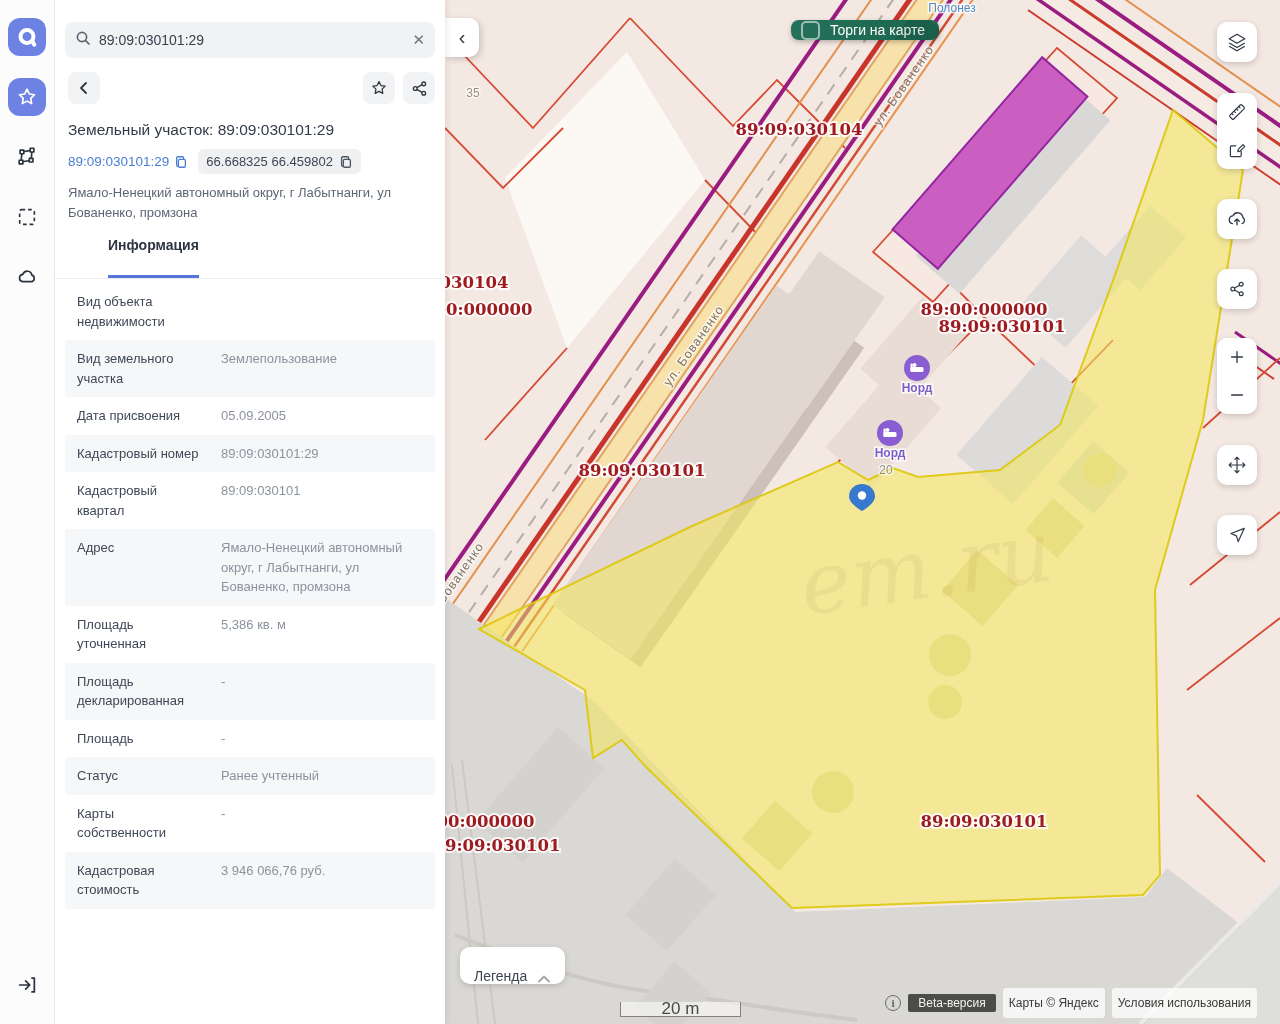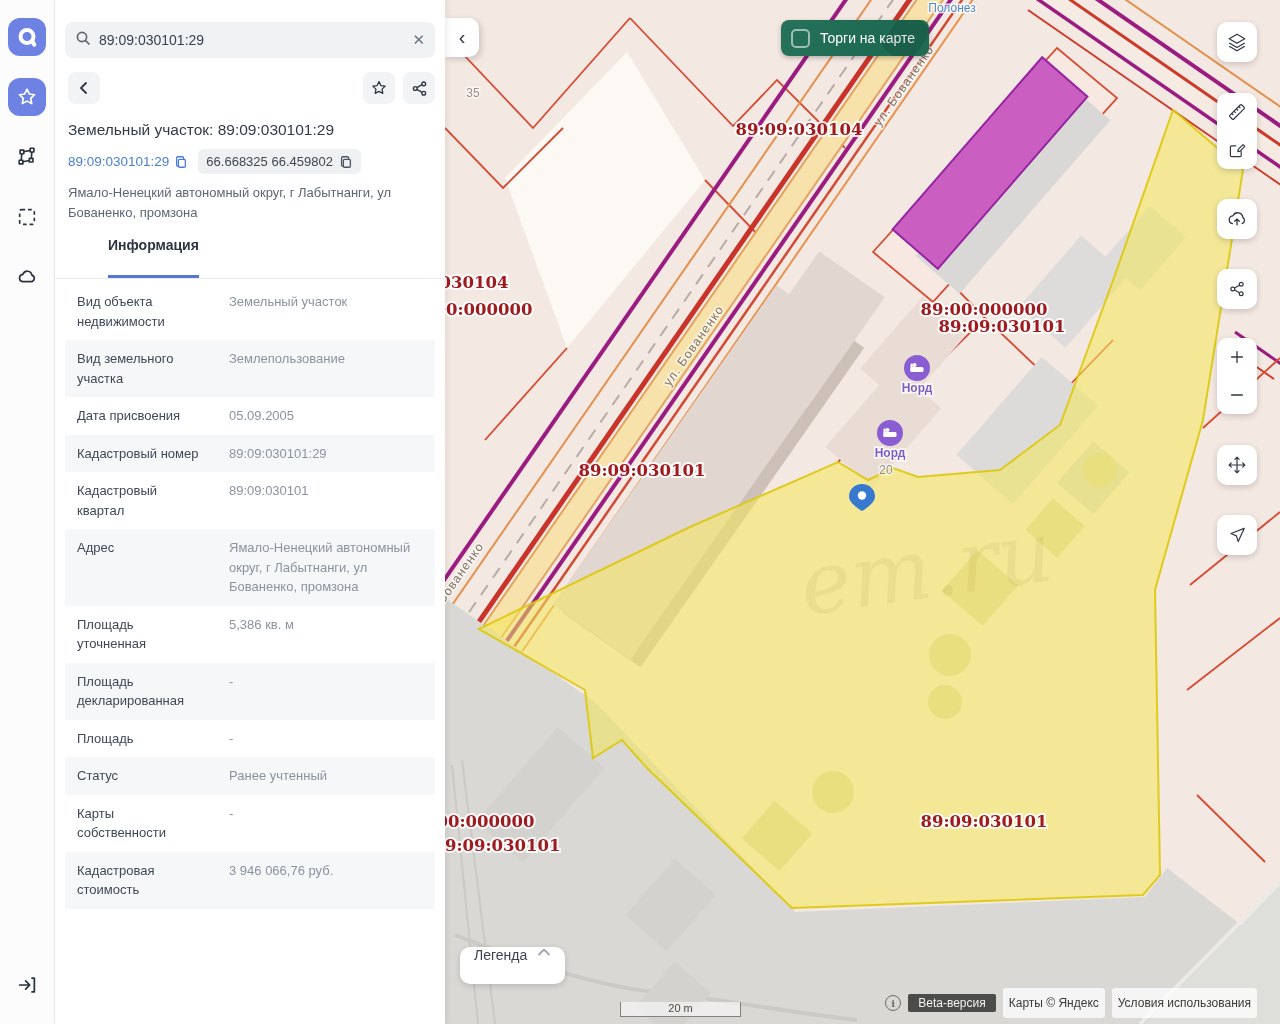--- a/index.html
+++ b/index.html
@@ -26,55 +26,55 @@
   .hdr .grow { flex:1; }
   .hdr .sqbtn + .sqbtn { margin-left:8px; }
   .title { margin:17px 13px 0; font-size:15.5px; font-weight:normal; color:#333b49; }
   .chips { margin:10px 13px 0; display:flex; align-items:center; gap:10px; }
   .chip-link { color:var(--link-blue); font-size:13.5px; display:flex; align-items:center; gap:5px; cursor:pointer; }
   .chip-gray { background:#eef0f2; border-radius:6px; padding:5px 8px; font-size:13px; color:#3e4754; display:flex; align-items:center; gap:6px; cursor:pointer; }
   .addr { margin:9px 13px 0; font-size:13px; line-height:1.5; color:#5d6675; }
   .tabbar { margin-top:14px; padding-left:13px; border-bottom:1px solid #e9ebee; }
   .tab { display:inline-block; font-size:14px; font-weight:bold; color:#2e3542; padding-bottom:22px; border-bottom:3px solid var(--tab-blue); cursor:pointer;margin-left:40px; }
   .itable { margin:4px 10px 0; }
-  .irow { display:flex; gap:24px; padding:9px 12px; border-radius:2px; }
+  .irow { display:flex; gap:16px; padding:9px 12px; border-radius:2px; }
   .irow:nth-child(even) { background:#f6f7f8; }
   .ilabel { width:128px; flex:none; font-size:13px; line-height:1.5; color:#3f4856; }
   .ivalue { flex:1; font-size:13px; line-height:1.5; color:#8b939e; }
 
   
   .map { position:relative; width:835px; height:1024px; flex:none; background:#f4e8e2; overflow:hidden; }
   .map svg.base { position:absolute; left:0; top:0; }
 
   .lbl-cadastral { font:bold 16.5px "DejaVu Serif", serif; fill:var(--cad-red); paint-order:stroke; stroke:rgba(255,255,255,.85); stroke-width:4px; }
   .lbl-street { font:12.5px "Liberation Sans", sans-serif; letter-spacing:1px; fill:#7c7366; paint-order:stroke; stroke:rgba(255,252,248,.65); stroke-width:3px; }
   .lbl-poi { font:12px "Liberation Sans", sans-serif; fill:#4f8cc9; paint-order:stroke; stroke:rgba(255,255,255,.8); stroke-width:3px; }
   .lbl-num { font:12px "Liberation Sans", sans-serif; fill:#98917f; paint-order:stroke; stroke:rgba(255,255,255,.6); stroke-width:3px; }
   .lbl-nord { font:bold 12px "Liberation Sans", sans-serif; fill:#7b5ec6; paint-order:stroke; stroke:rgba(255,255,255,.85); stroke-width:3px; }
 
   .collapse { position:absolute; left:0; top:18px; width:34px; height:39px; background:#fff; border-radius:0 10px 10px 0;
               box-shadow:2px 2px 6px rgba(0,0,0,.18); display:flex; align-items:center; justify-content:center;
               font-size:20px; color:#2b3240; cursor:pointer; }
-  .toggle { position:absolute; left:336px; top:20px; height:36px; background:linear-gradient(100deg, #25715a, var(--toggle-green) 60%);
+  .toggle { position:absolute; left:346px; top:20px; height:20px; background:linear-gradient(100deg, #25715a, var(--toggle-green) 60%);
             border-radius:8px; display:flex; align-items:center; padding:0 14px 0 10px; gap:10px; color:#fff;
             font-size:14px; box-shadow:0 2px 5px rgba(0,0,0,.25); cursor:pointer; overflow:hidden; }
   .toggle .cbx { width:19px; height:19px; border:2px solid rgba(255,255,255,.55); border-radius:5px; flex:none; }
   .toggle::after { content:""; position:absolute; right:6px; top:-4px; width:34px; height:44px; background:rgba(0,0,0,.10); transform:rotate(35deg); border-radius:8px; }
 
   .ctrl { position:absolute; left:772px; width:40px; background:#fff; border-radius:10px; box-shadow:0 2px 6px rgba(0,0,0,.18);
           display:flex; flex-direction:column; align-items:center; justify-content:center; }
   .ctrl .cbtn { width:40px; height:38px; display:flex; align-items:center; justify-content:center; color:#303845; cursor:pointer; }
   .single { height:40px; }
 
   .legend { position:absolute; left:15px; top:947px; height:37px; background:#fff; border-radius:10px;
-            box-shadow:0 2px 6px rgba(0,0,0,.15); display:flex; align-items:flex-start; padding:0 14px; gap:10px;
+            box-shadow:0 2px 6px rgba(0,0,0,.15); display:flex; align-items:flex-end; padding:0 14px; gap:10px;
             font-size:14px; color:#3c4450; cursor:pointer; }
   .scalebar { position:absolute; left:175px; top:1002px; width:121px; height:15px; background:rgba(255,255,255,.55);
               border-left:1.5px solid #83817d; border-right:1.5px solid #83817d; border-bottom:1.5px solid #83817d;
-              font-size:11px; color:#4c4a46; text-align:center; line-height:13px; }
+              font-size:17px; color:#4c4a46; text-align:center; line-height:13px; }
   .attrib { position:absolute; right:23px; bottom:6px; display:flex; align-items:center; gap:7px; }
   .beta { background:#4c4c4a; color:#f2f2f0; font-size:12px; border-radius:2px; padding:2px 10px; }
   .atchip { background:rgba(255,255,255,.75); color:#3a3a38; font-size:12px; border-radius:3px; padding:8px 6px; }
   .infoi { width:16px; height:16px; border:1.5px solid #6b6b69; border-radius:50%; color:#6b6b69;
            font:bold 10px "DejaVu Serif", serif; display:flex; align-items:center; justify-content:center; }
 </style>
 </head>
 <body>
 
 <div class="app">
@@ -172,21 +172,20 @@
 
     <div class="addr">Ямало-Ненецкий автономный округ, г Лабытнанги, ул Бованенко, промзона</div>
 
     <div class="tabbar">
       <span class="tab">Информация</span>
     </div>
 
     <div class="itable">
         <div class="irow">
           <div class="ilabel">Вид объекта недвижимости</div>
-          <div class="ivalue">Земельный участок</div>
         </div>
         <div class="irow">
           <div class="ilabel">Вид земельного участка</div>
           <div class="ivalue">Землепользование</div>
         </div>
         <div class="irow">
           <div class="ilabel">Дата присвоения</div>
           <div class="ivalue">05.09.2005</div>
         </div>
         <div class="irow">

